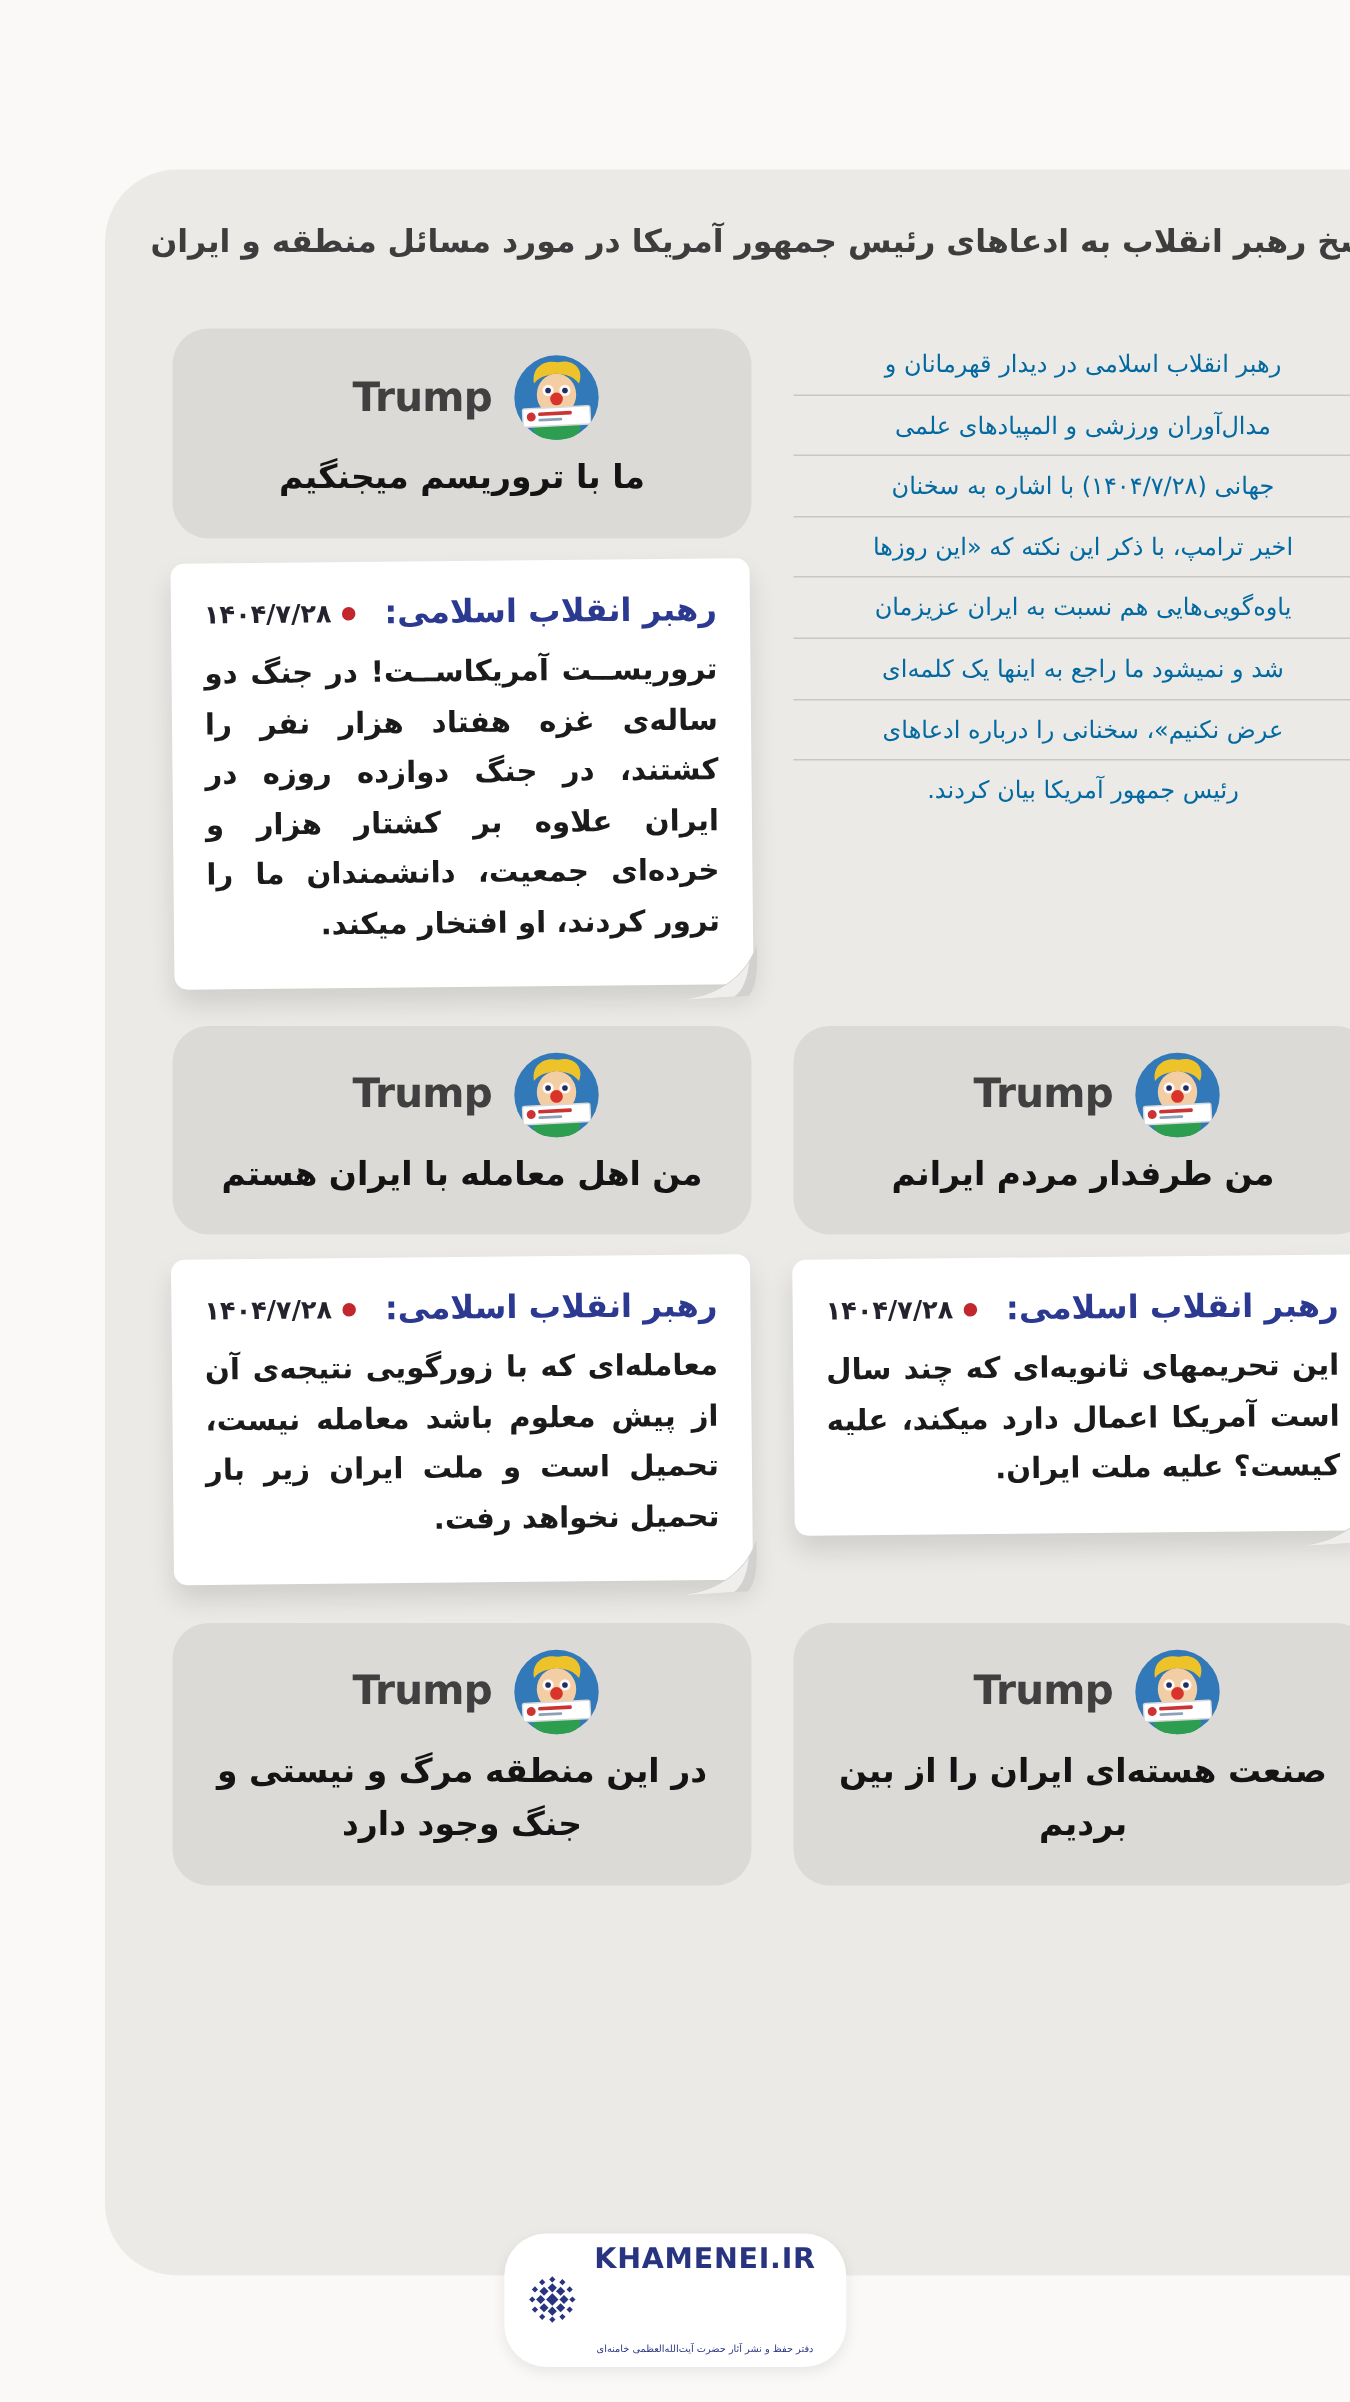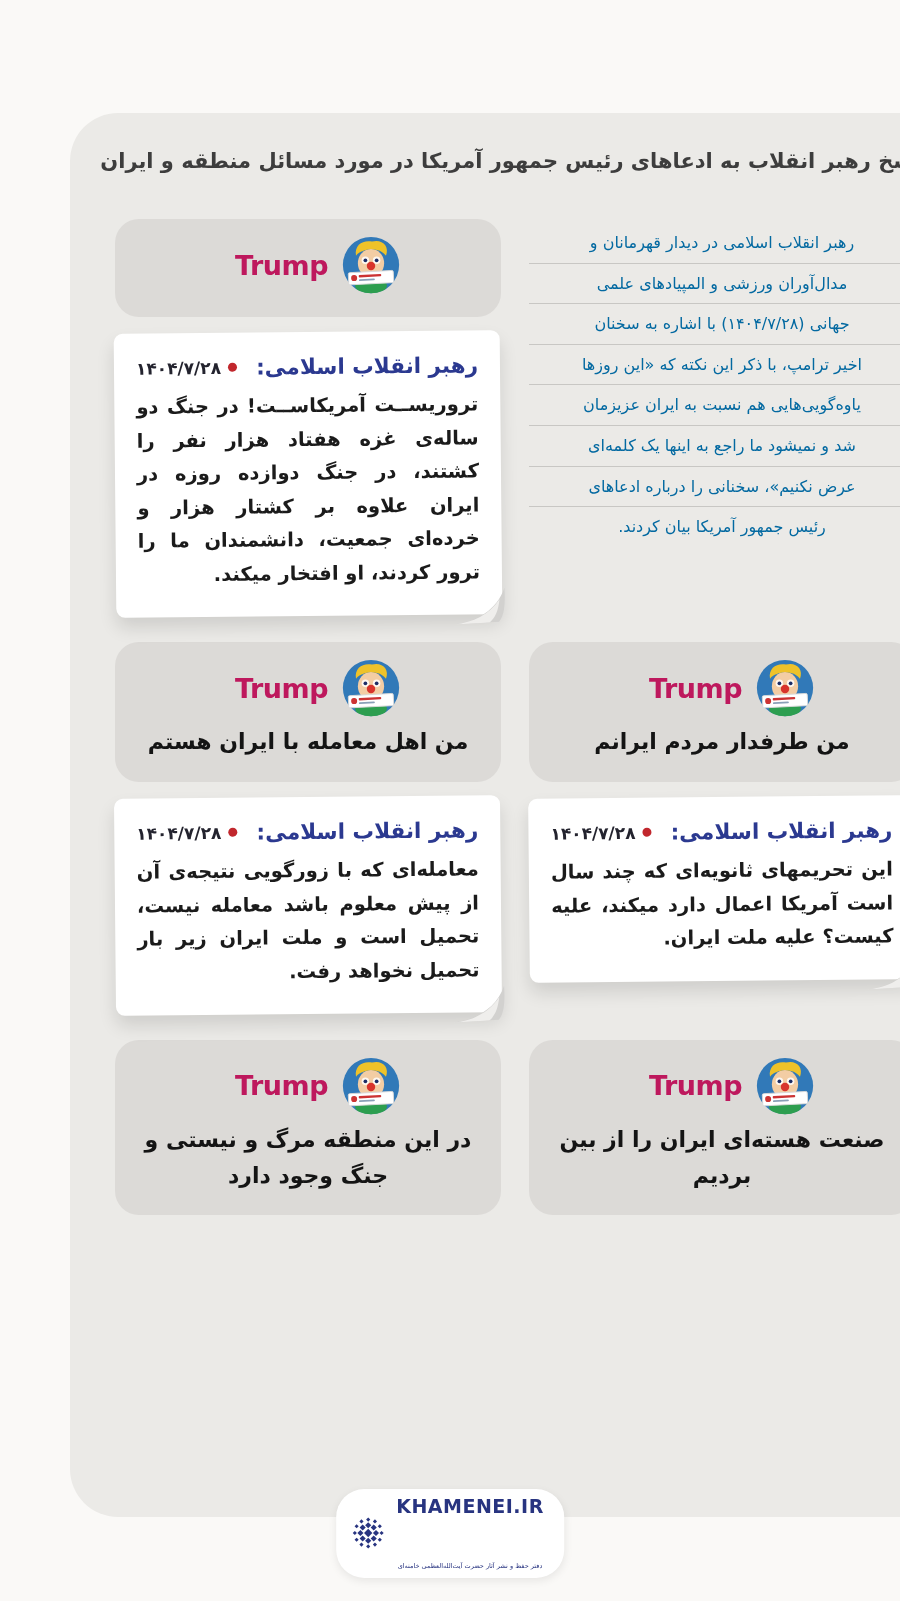--- a/index.html
+++ b/index.html
@@ -40,21 +40,21 @@
   
   .claim{display:flex;flex-direction:column;gap:15px;}
   .trump-card{
     background:#dcdad7;border-radius:24px;
     padding:16px 20px 22px;text-align:center;
   }
   .trump-head{
     display:flex;direction:ltr;justify-content:center;align-items:center;gap:13px;
   }
   .trump-name{
-    direction:ltr;font-weight:bold;font-size:27px;color:#be185d;letter-spacing:-0.5px;margin-left:20px;
+    direction:ltr;font-weight:bold;font-size:27px;color:#404040;letter-spacing:-0.5px;margin-left:20px;
   }
   .avatar{width:60px;height:60px;display:inline-block;}
   .avatar svg{width:60px;height:60px;display:block;}
   .trump-quote{
     margin-top:6px;font-weight:bold;font-size:22px;color:#141414;line-height:1.62;
   }
   
   .note{
     position:relative;background:#ffffff;border-radius:9px;
     padding:22px 22px 26px;
@@ -126,20 +126,21 @@
                   <path d="M26 40 Q32 44 38 40" stroke="#b3402e" stroke-width="2" fill="none"></path>
                   <g transform="rotate(-3 32 45)">
                     <rect x="8" y="39" width="48" height="13" rx="1.5" fill="#ffffff" stroke="#d8d8d8"></rect>
                     <circle cx="14" cy="45" r="3.2" fill="#cc3333"></circle>
                     <rect x="19" y="42" width="24" height="2.6" rx="1" fill="#cc3333"></rect>
                     <rect x="19" y="46.5" width="17" height="2" rx="1" fill="#8aa0b8"></rect>
                   </g>
                 </svg>
             </span>
           </div>
+          <div class="trump-quote">ما با تروریسم میجنگیم</div>
         </div>
         <div class="note">
           <div class="note-head">
             <span class="note-label">رهبر انقلاب اسلامی:</span>
             <span class="note-date">
                 <span class="dot"></span>
                 <span class="date-text">۱۴۰۴/۷/۲۸</span>
               </span>
           </div>
           <p class="note-body">تروریســت آمریکاســت! در جنگ دو ساله‌ی غزه هفتاد هزار نفر را کشتند، در جنگ دوازده روزه در ایران علاوه بر کشتار هزار و خرده‌ای جمعیت، دانشمندان ما را ترور کردند، او افتخار میکند.</p>

